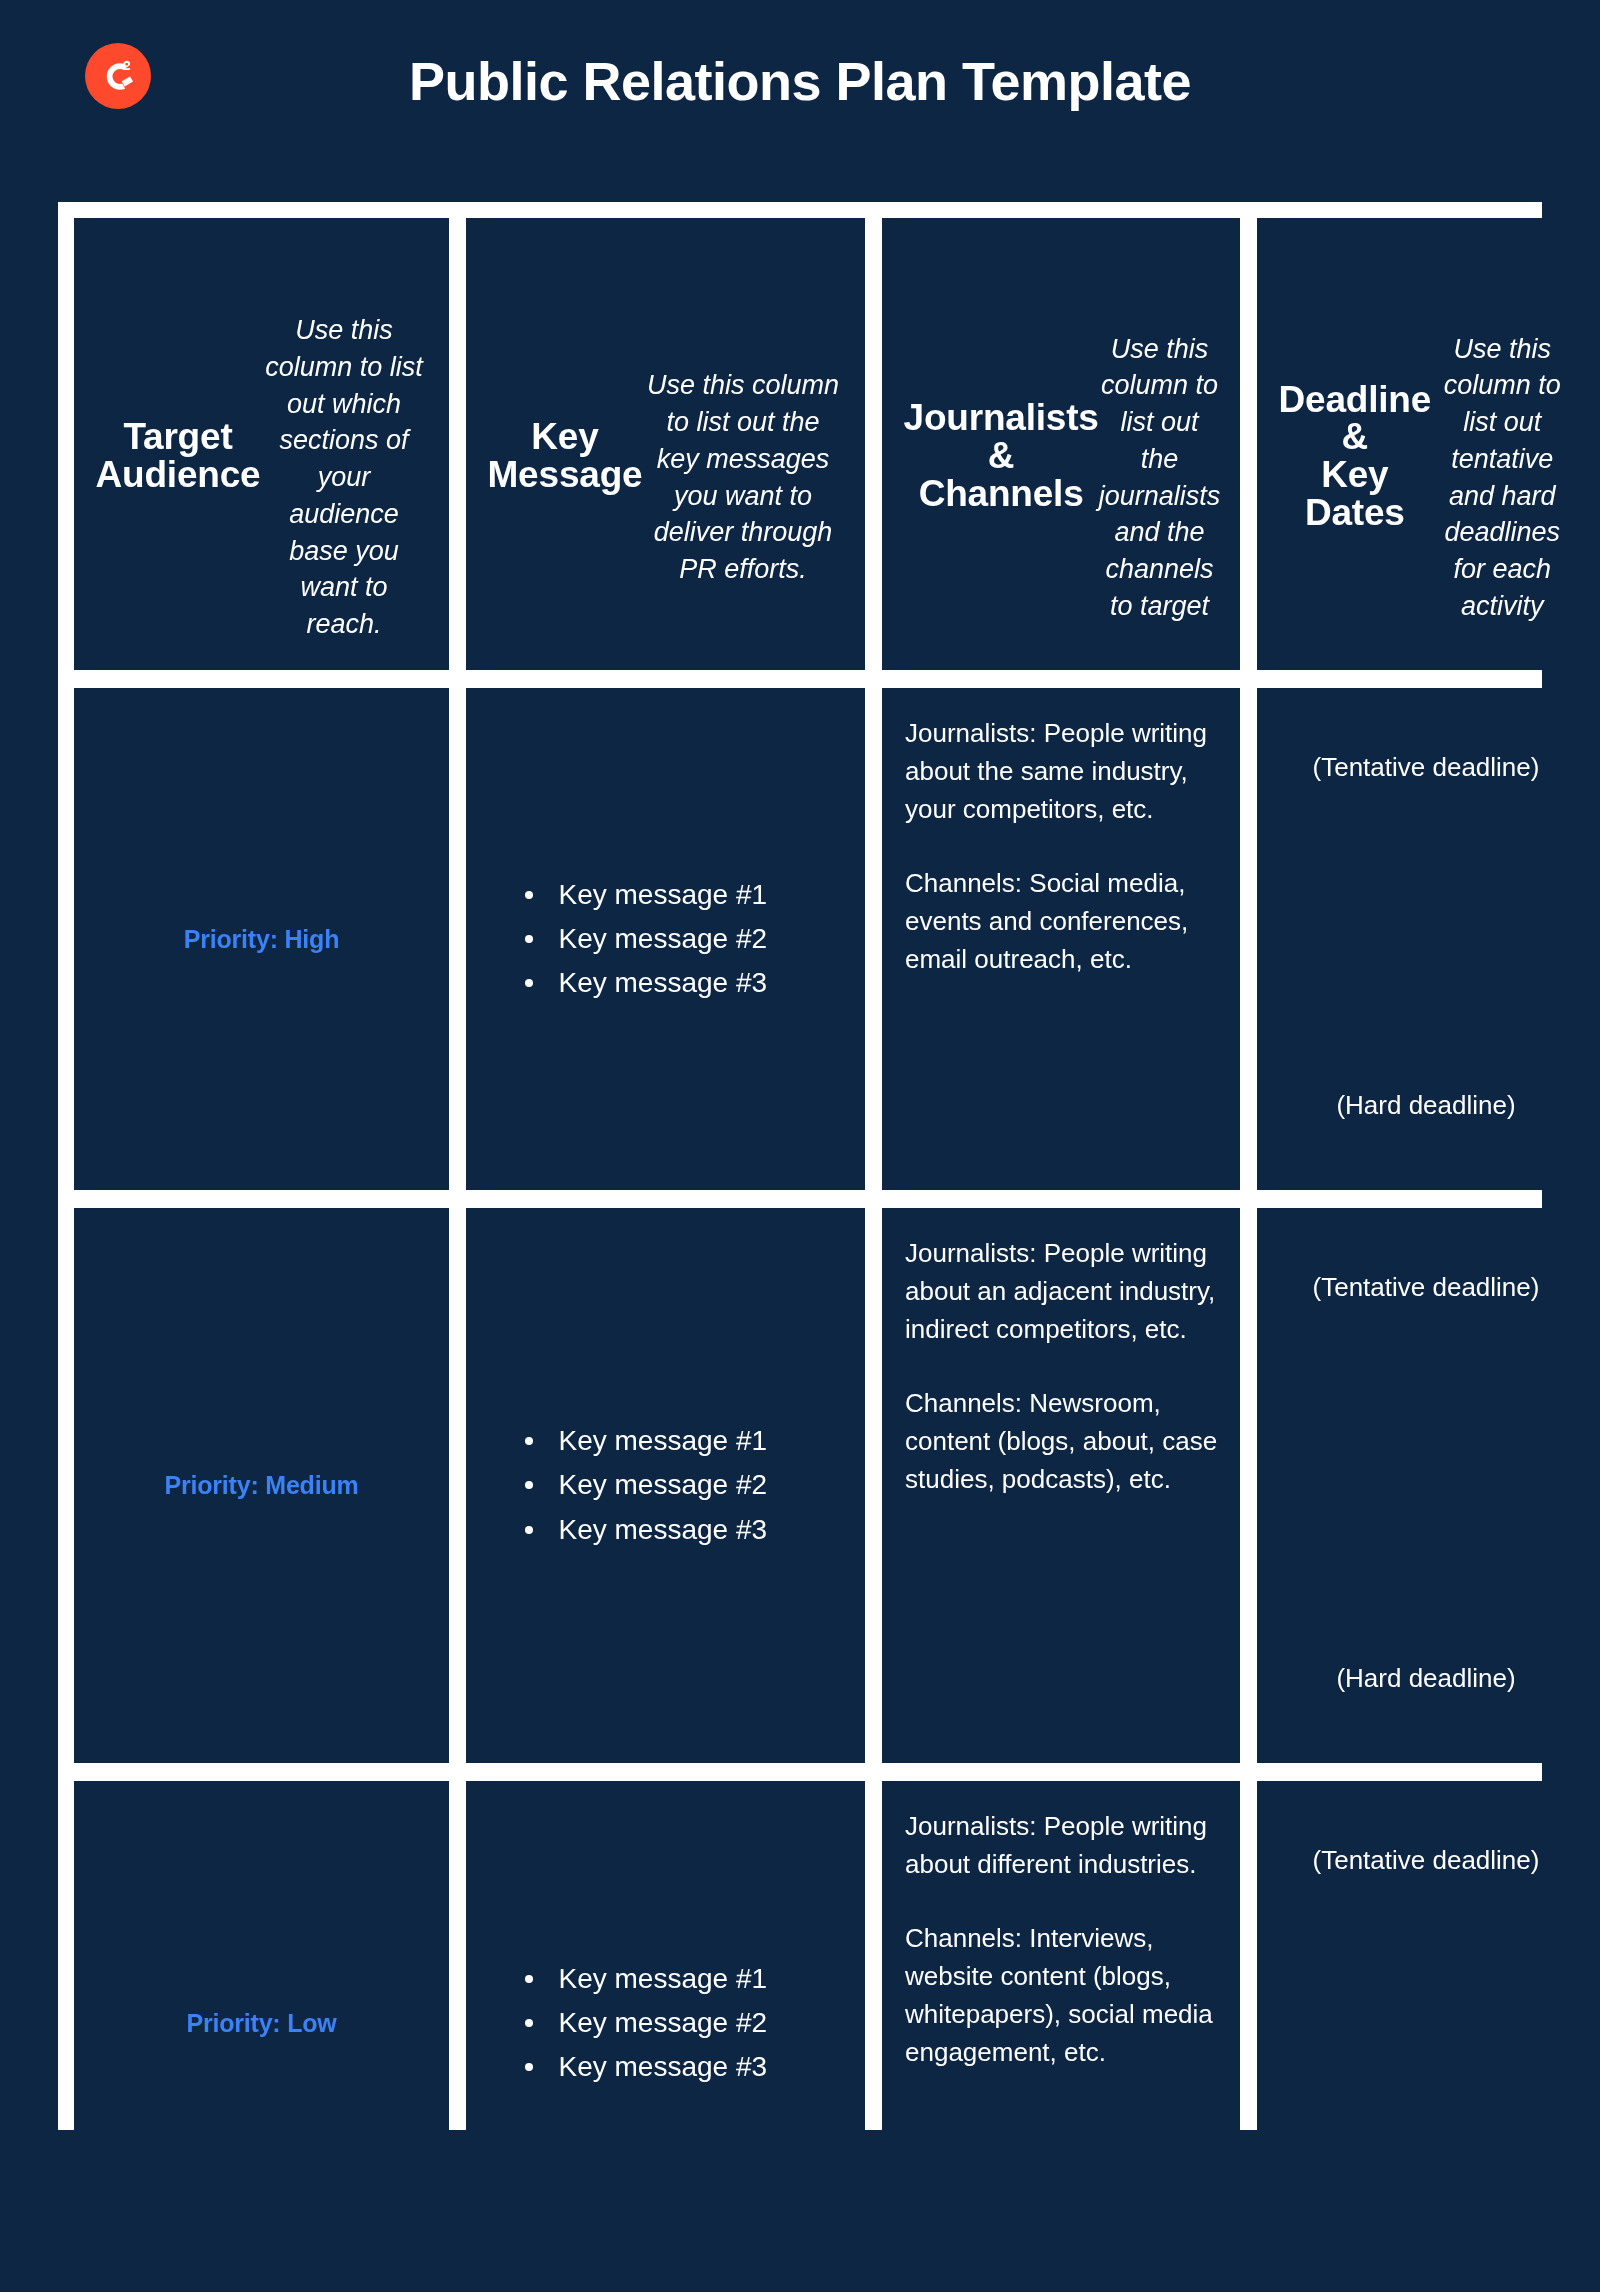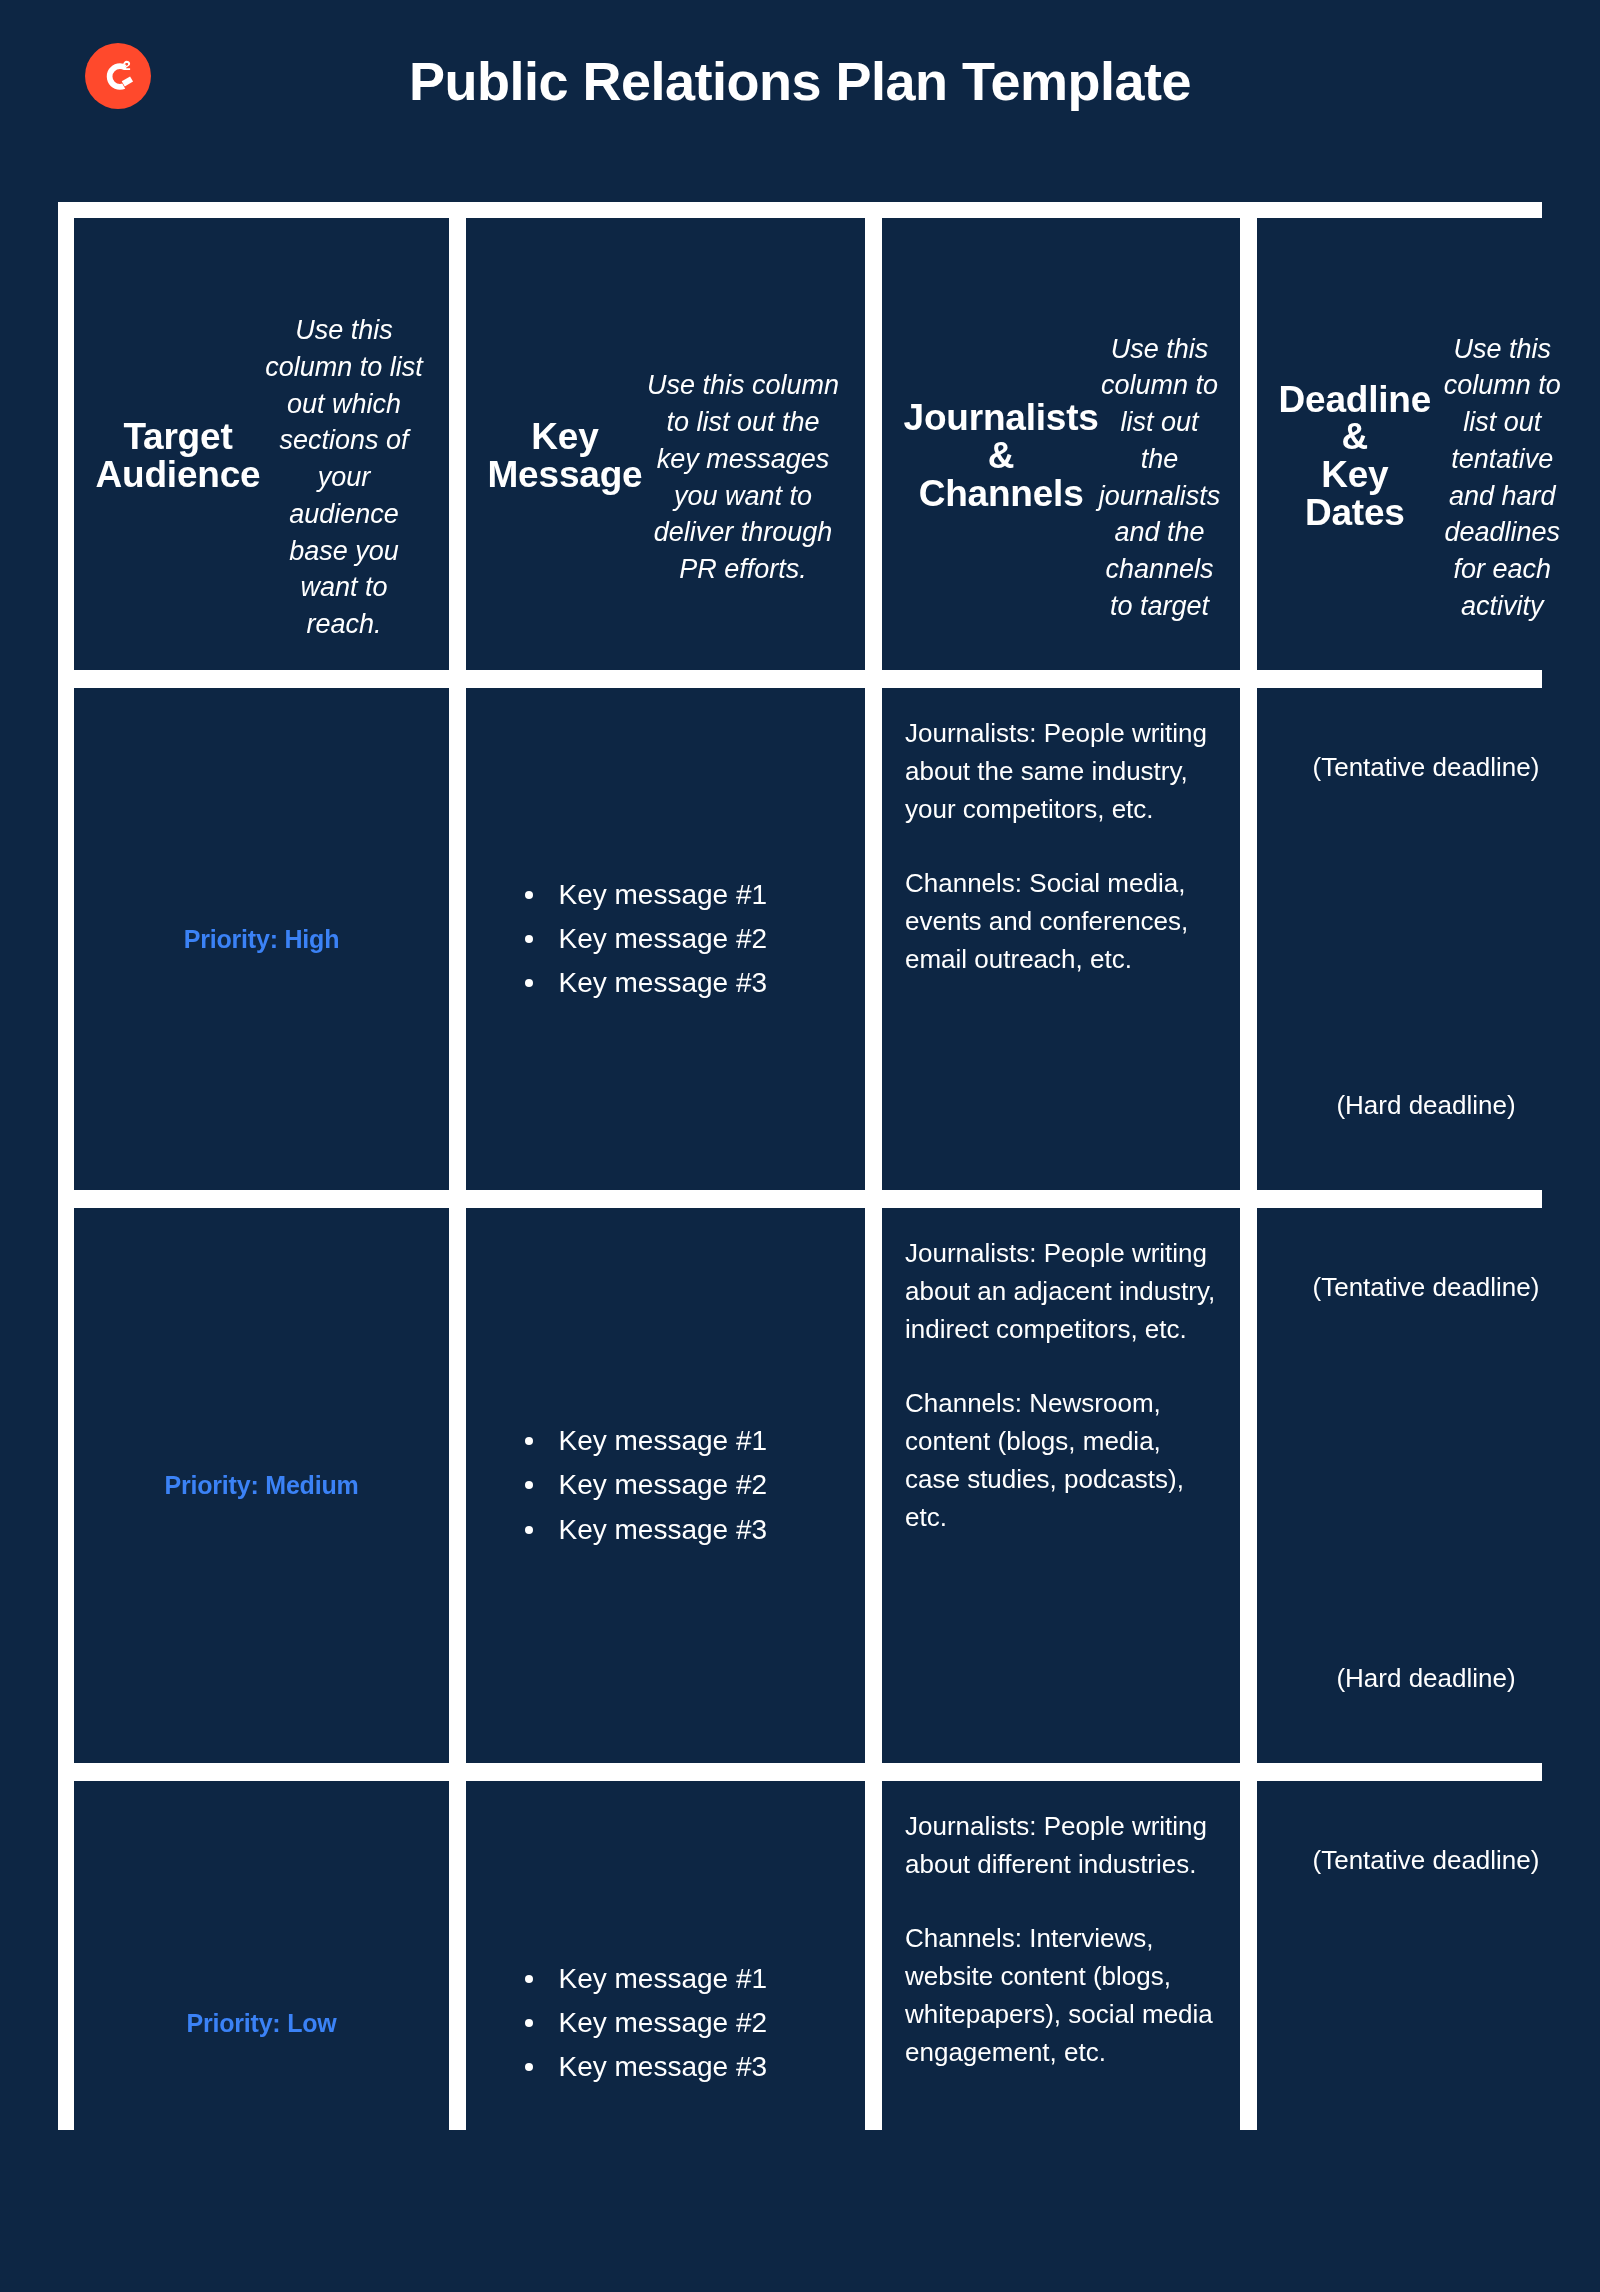--- a/index.html
+++ b/index.html
@@ -280,21 +280,21 @@
       </div>
       <div class="cell keymsg">
         <ul class="msg-list">
           <li>Key message #1</li>
           <li>Key message #2</li>
           <li>Key message #3</li>
         </ul>
       </div>
       <div class="cell journ">
         <div class="para">Journalists: People writing about an adjacent industry, indirect competitors, etc.</div>
-        <div class="para">Channels: Newsroom, content (blogs, media, case studies, podcasts), etc.</div>
+        <div class="para">Channels: Newsroom, content (blogs, about, case studies, podcasts), etc.</div>
       </div>
       <div class="cell deadline">
         <div class="deadline-line">(Tentative deadline)</div>
         <div class="deadline-line">(Hard deadline)</div>
       </div>
 
       <div class="cell priority">
         <span class="priority-label">Priority: Low</span>
       </div>
       <div class="cell keymsg">

